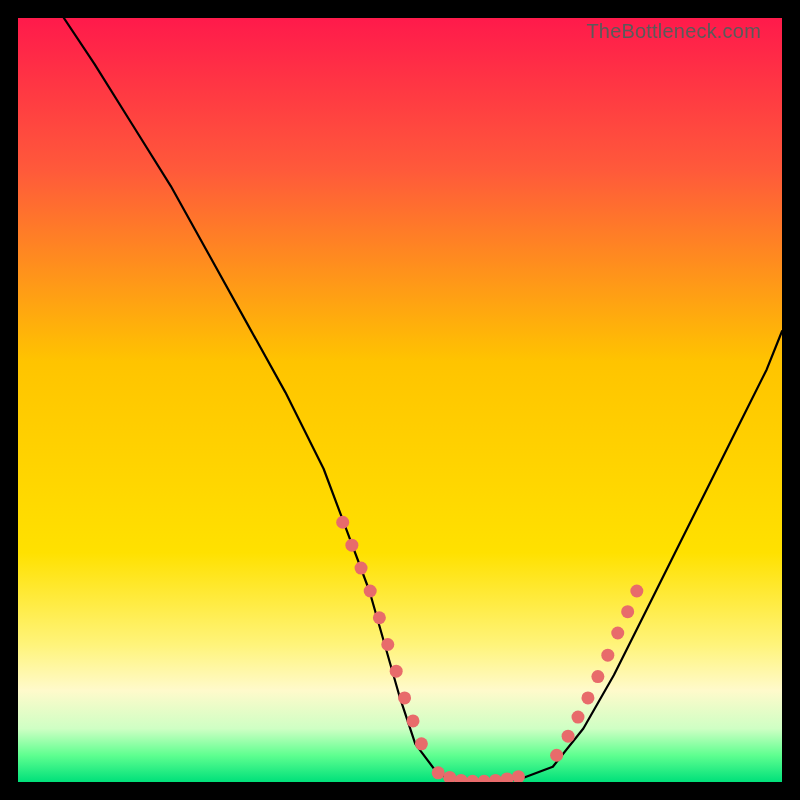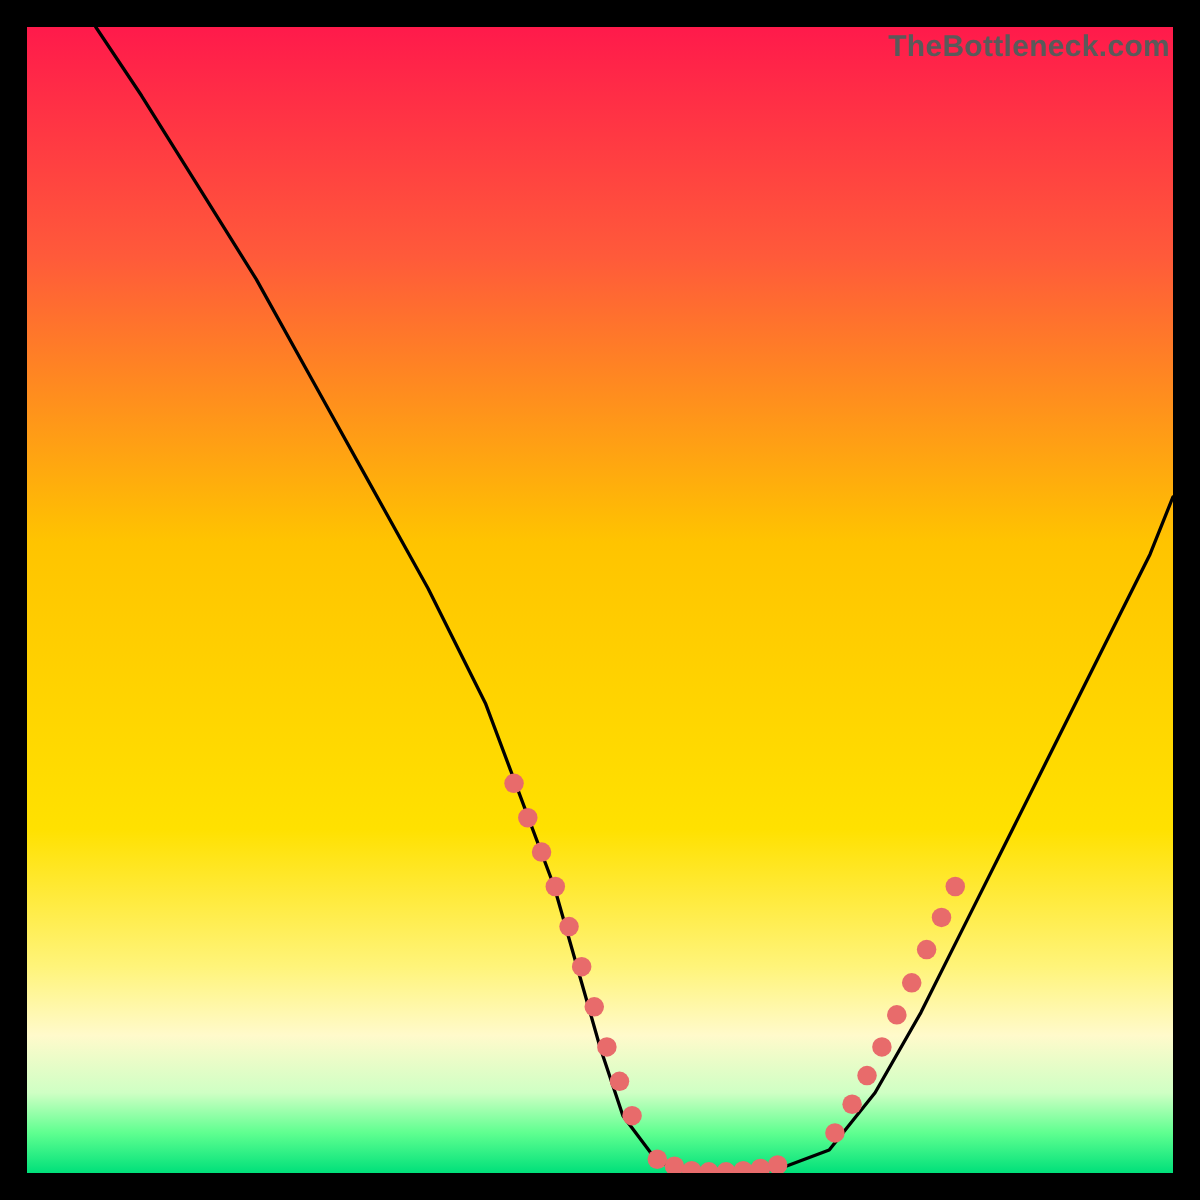--- a/index.html
+++ b/index.html
@@ -22,24 +22,24 @@
   .plot-area {
     position: absolute;
     left: 0;
     top: 0;
     width: 764px;
     height: 764px;
   }
   .watermark {
     position: absolute;
     top: 2px;
-    right: 2px;
+    right: 21px;
     color: #5a5a5a;
     font-size: 20px;
-    font-weight: 700;
+    font-weight: 400;
     letter-spacing: 0.2px;
     user-select: none;
   }
 </style>
 </head>
 <body>
 
 <div class="frame">
   <svg class="plot-area" viewBox="0 0 764 764" preserveAspectRatio="none">
     <defs>

